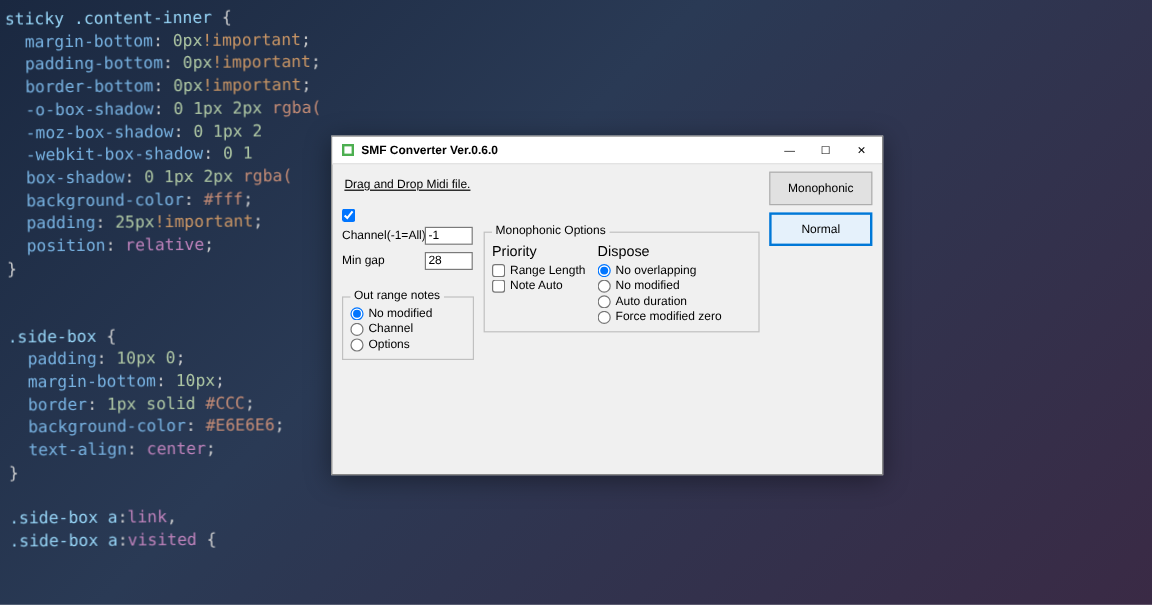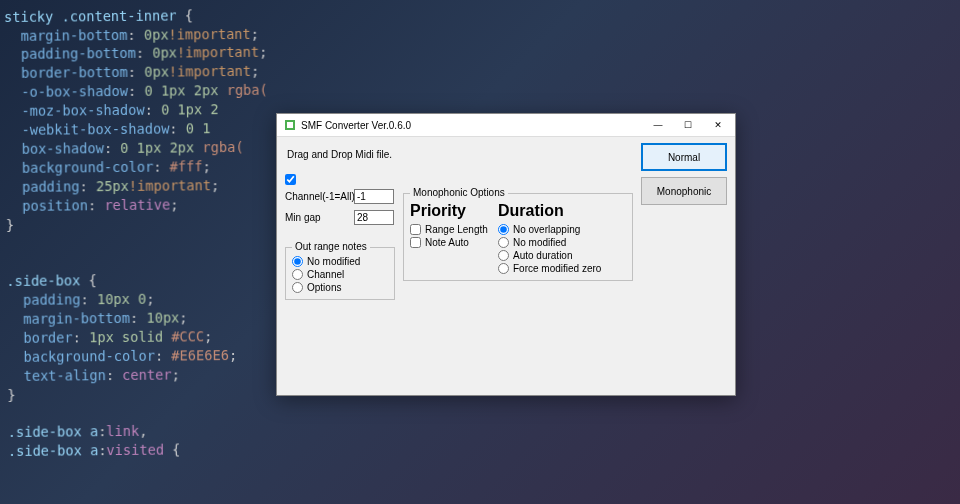--- a/index.html
+++ b/index.html
@@ -38,37 +38,37 @@
 .titlebar {
   height: 23px; background: #fff;
   display: flex; align-items: center;
   padding: 0 2px 0 6px;
   border-bottom: 1px solid #ddd;
 }
 .app-icon {
   width: 14px; height: 14px; margin-right: 4px;
   display: inline-flex; align-items: center; justify-content: center;
 }
-.titlebar-title { flex: 1; font-size: 10px; }
+.titlebar-title { flex: 1; font-size: 10px; font-weight: bold; }
 .win-btn {
   width: 30px; height: 22px;
   display: flex; align-items: center; justify-content: center;
   font-family: "Segoe UI Symbol", sans-serif;
   font-size: 9px;
 }
 
 .client {
   padding: 6px 8px 8px 8px;
   display: flex; gap: 8px;
 }
 .left-col { width: 110px; display: flex; flex-direction: column; gap: 4px; }
 .mid-col { flex: 1; }
 .right-col { width: 86px; display: flex; flex-direction: column; gap: 6px; }
 
-.drop-hint { font-size: 10px; margin: 6px 0 10px 2px; }
+.drop-hint { font-size: 10px; margin: 6px 0 10px 2px; text-decoration: underline; }
 
 .row { display: flex; align-items: center; gap: 3px; margin-bottom: 2px; }
 .row label { font-size: 10px; }
 .num-input {
   width: 40px; height: 15px;
   font-size: 10px; padding: 0 2px;
   border: 1px solid #7a7a7a; background: #fff;
 }
 
 .groupbox {
@@ -76,21 +76,21 @@
   margin-top: 16px; padding: 8px 6px 6px 6px;
   position: relative; font-size: 10px;
 }
 .groupbox > .legend {
   position: absolute; top: -7px; left: 6px;
   background: #f0f0f0; padding: 0 3px;
   font-size: 10px;
 }
 .mono-group { display: flex; gap: 10px; }
 .sub { display: flex; flex-direction: column; gap: 2px; }
-.sub-title { font-size: 16px; margin-bottom: 2px; font-weight: bold; }
+.sub-title { font-size: 12px; margin-bottom: 2px; }
 .opt { display: flex; align-items: center; gap: 4px; font-size: 10px; }
 .opt input { width: 11px; height: 11px; }
 
 .mode-btn {
   height: 28px; background: #e1e1e1;
   border: 1px solid #adadad;
   font-size: 10px; cursor: default;
   display: flex; align-items: center; justify-content: center;
 }
 .mode-btn.sel-btn {
@@ -185,21 +185,21 @@
             <label class="opt">
                 <input type="checkbox" style="">
                 <span>Range Length</span>
               </label>
             <label class="opt">
                 <input type="checkbox" style="">
                 <span>Note Auto</span>
               </label>
           </div>
           <div class="sub">
-            <div class="sub-title">Duration</div>
+            <div class="sub-title">Dispose</div>
             <label class="opt">
                 <input type="radio" name="du" checked="" style="">
                 <span>No overlapping</span>
               </label>
             <label class="opt">
                 <input type="radio" name="du" style="">
                 <span>No modified</span>
               </label>
             <label class="opt">
                 <input type="radio" name="du" style="">
@@ -208,17 +208,17 @@
             <label class="opt">
                 <input type="radio" name="du" style="">
                 <span>Force modified zero</span>
               </label>
           </div>
         </div>
       </div>
     </div>
 
     <div class="right-col">
+      <div class="mode-btn">Monophonic</div>
       <div class="mode-btn sel-btn">Normal</div>
-      <div class="mode-btn">Monophonic</div>
     </div>
   </div>
 </div>
 
 </body></html>

